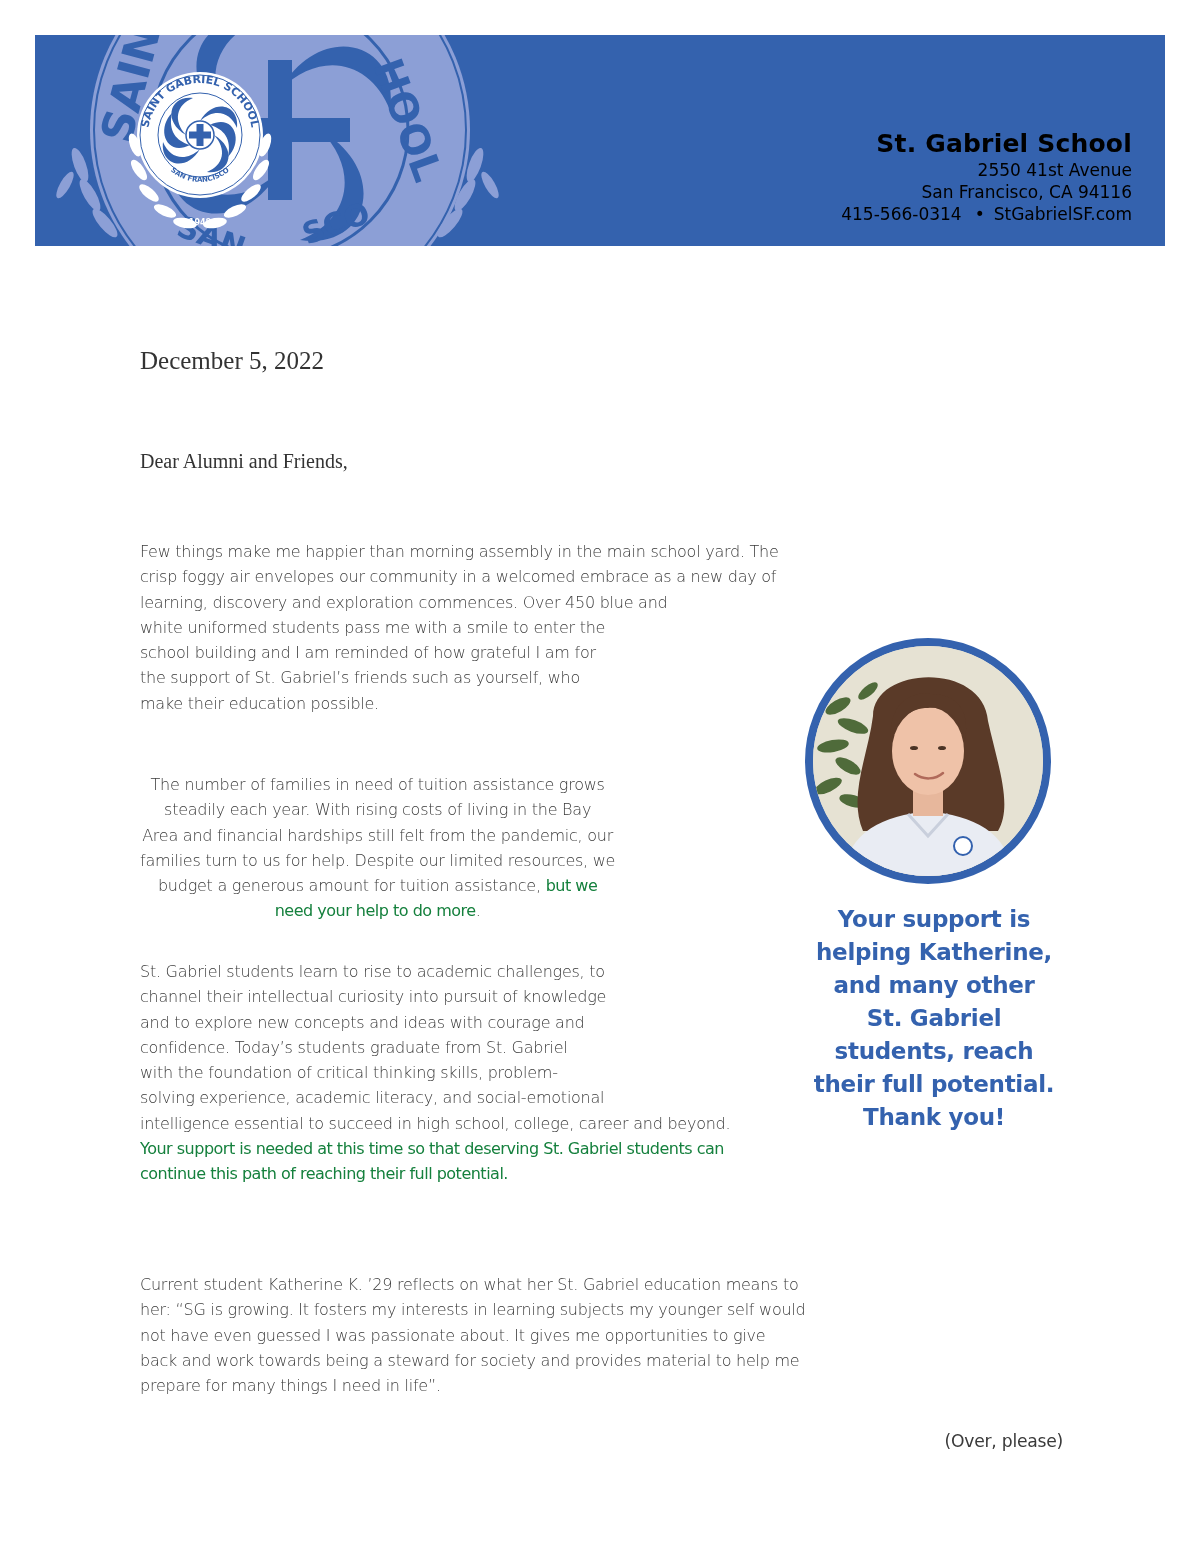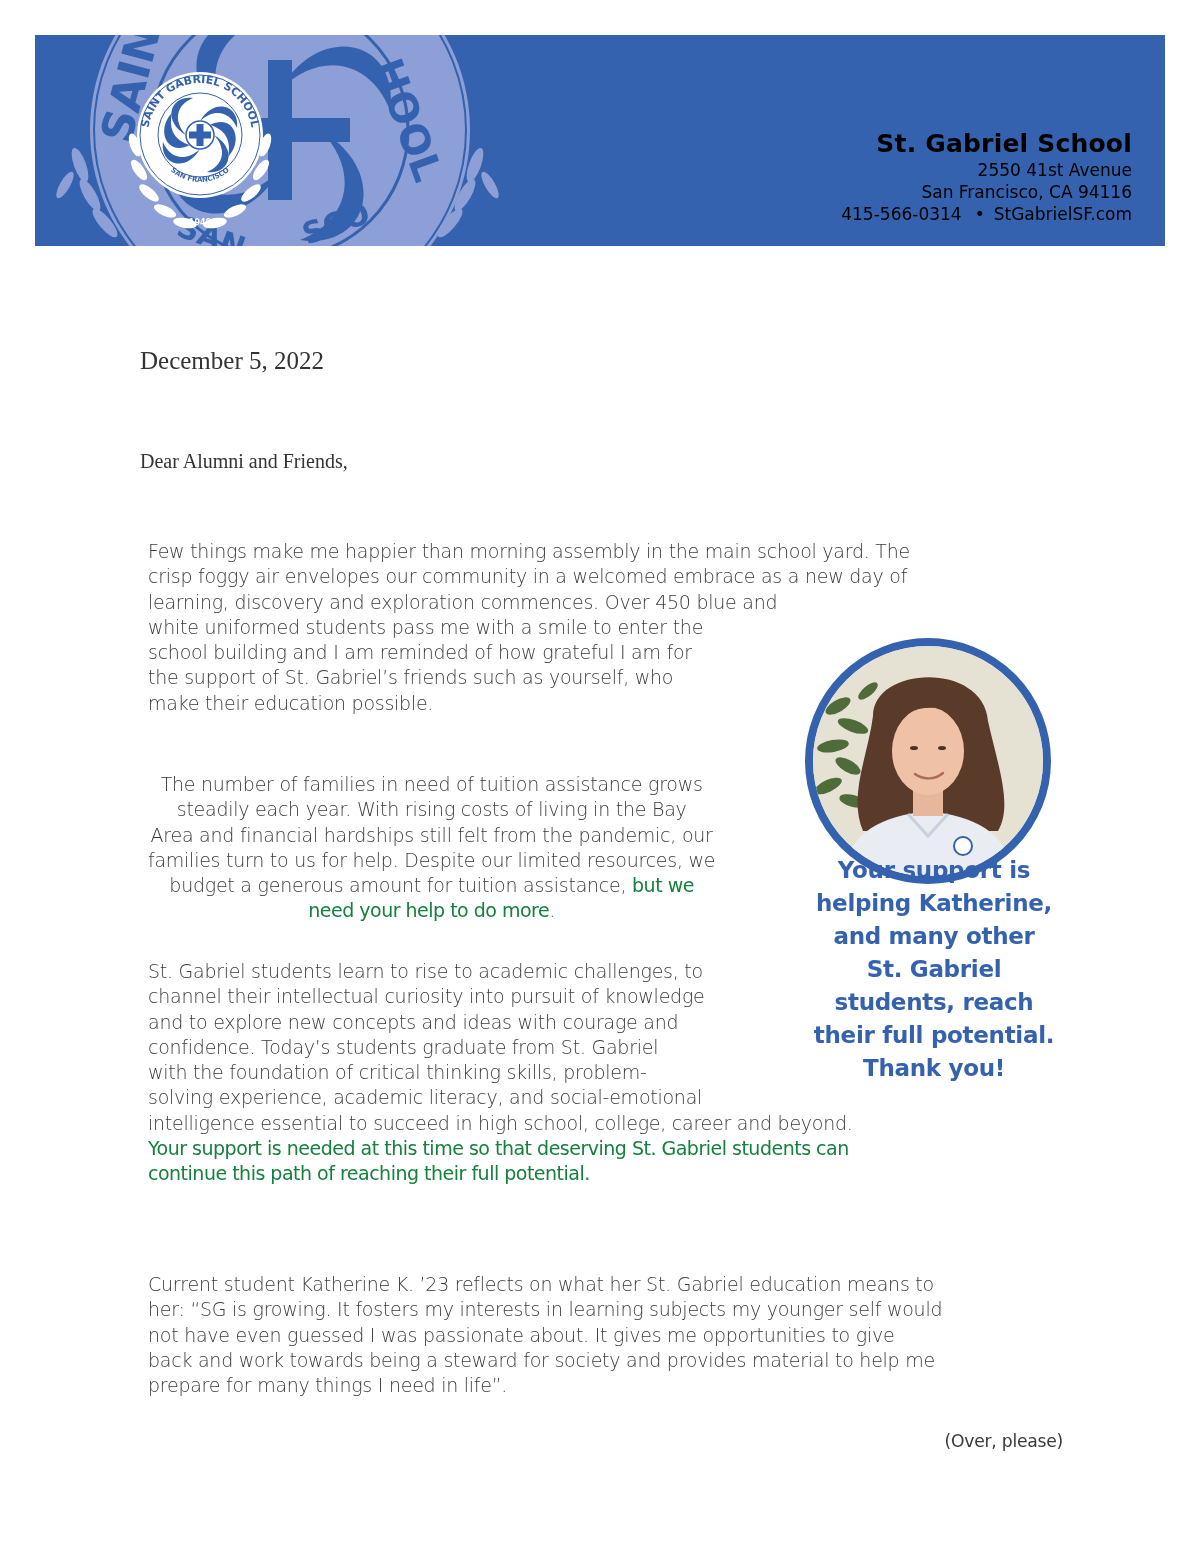--- a/index.html
+++ b/index.html
@@ -14,38 +14,38 @@
   .school-name { font-size: 25px; font-weight: bold; line-height: 30px; letter-spacing: 0.2px; }
   .school-line { font-size: 17px; line-height: 22px; }
   .dot { display: inline-block; margin: 0 9px 0 13px; }
 
   .date { position: absolute; left: 140px; top: 347px; font-family: "Liberation Serif", serif;
           font-size: 25px; color: #333; }
   .salutation { position: absolute; left: 140px; top: 450px; font-family: "Liberation Serif", serif;
                 font-size: 20px; color: #333; }
 
   .para { position: absolute; left: 140px; font-family: "DejaVu Sans", sans-serif;
-          font-size: 19px; line-height: 25.3px; color: #3a3a3a; font-weight: 300; letter-spacing: -0.25px; margin-left: 8px;}
+          font-size: 16px; line-height: 25.3px; color: #3a3a3a; font-weight: 300; letter-spacing: -0.25px;}
   .para .line { display: block; white-space: nowrap; }
   .para b { color: #15803d; font-weight: normal; letter-spacing: -0.5px; }
 
   .p1 { top: 539px; }
   .p2 { top: 772px; text-align: center; }
   .p3 { top: 959px; }
   .p4 { top: 1272px; }
 
   .over { position: absolute; right: 137px; top: 1431px; font-size: 17.2px; color: #3a3a3a;
           font-family: "DejaVu Sans", sans-serif; letter-spacing: -0.25px; }
 
   .photo { position: absolute; left: 805px; top: 638px; width: 246px; height: 246px; border-radius: 50%;
            border: 8px solid #3462ae; box-sizing: border-box; overflow: hidden;
            background: #e7e4d6; }
   .photo svg { display: block; }
 
-  .callout { position: absolute; left: 800px; top: 854px; width: 268px; text-align: center;
+  .callout { position: absolute; left: 800px; top: 903px; width: 268px; text-align: center;
              color: #3462ae; font-weight: bold; font-size: 23px; line-height: 33px;
              font-family: "DejaVu Sans", sans-serif; letter-spacing: -0.3px; }
   .callout span { display: block; }
 </style>
 </head>
 <body>
 
 <div class="banner">
   <svg class="bg" width="1130" height="211" viewBox="0 0 1130 211">
 
@@ -158,21 +158,21 @@
   <span class="line">and to explore new concepts and ideas with courage and</span>
   <span class="line">confidence. Today’s students graduate from St. Gabriel</span>
   <span class="line">with the foundation of critical thinking skills, problem-</span>
   <span class="line">solving experience, academic literacy, and social-emotional</span>
   <span class="line">intelligence essential to succeed in high school, college, career and beyond.</span>
   <span class="line"><b>Your support is needed at this time so that deserving St. Gabriel students can</b></span>
   <span class="line"><b>continue this path of reaching their full potential.</b></span>
 </div>
 
 <div class="para p4">
-  <span class="line">Current student Katherine K. ’23 reflects on what her St. Gabriel education means to</span>
+  <span class="line">Current student Katherine K. ’29 reflects on what her St. Gabriel education means to</span>
   <span class="line">her: “SG is growing. It fosters my interests in learning subjects my younger self would</span>
   <span class="line">not have even guessed I was passionate about. It gives me opportunities to give</span>
   <span class="line">back and work towards being a steward for society and provides material to help me</span>
   <span class="line">prepare for many things I need in life”.</span>
 </div>
 
 <div class="over">(Over, please)</div>
 
 <div class="photo">
   <svg width="230" height="230" viewBox="0 0 230 230">

